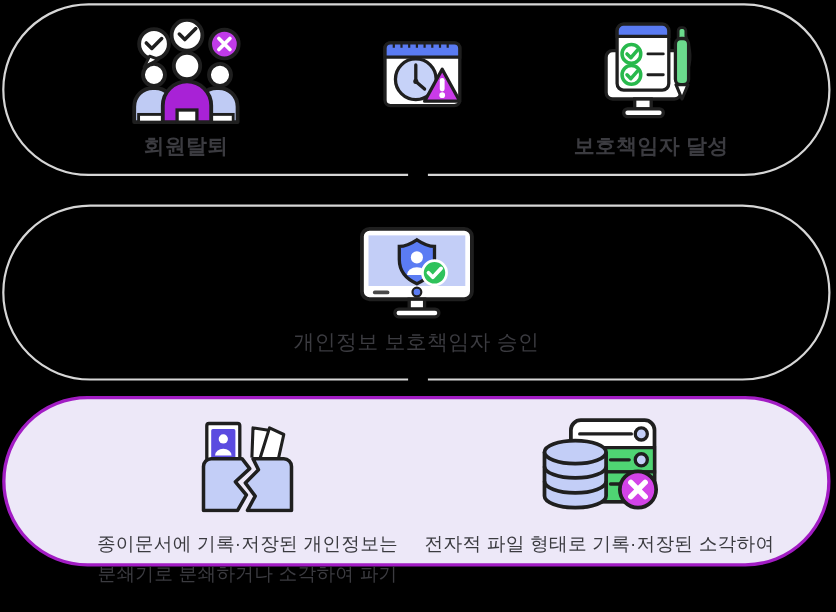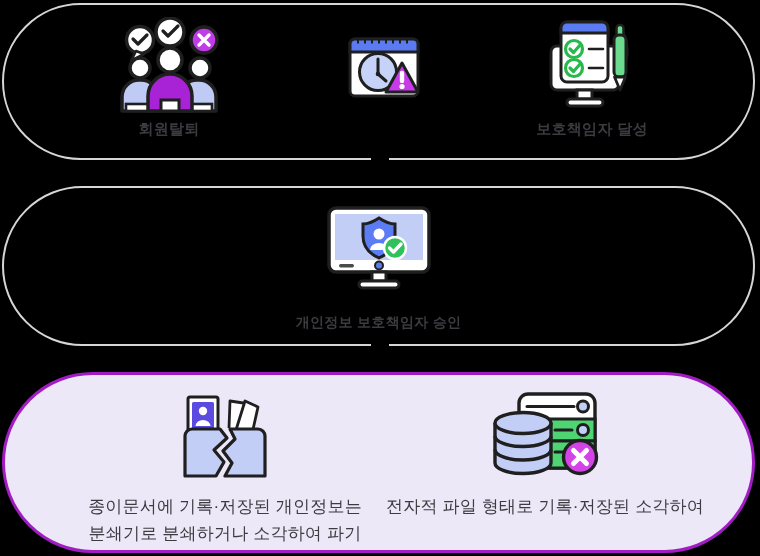--- a/index.html
+++ b/index.html
@@ -14,33 +14,33 @@
   body{
     width:760px;height:556px;position:relative;overflow:hidden;
     background:var(--bg);
     font-family:"Liberation Sans","DejaVu Sans",sans-serif;
   }
   .stage{position:absolute;box-sizing:border-box;}
   .stage-1{left:2px;top:3px;width:753px;height:157px;
     border:2px solid var(--stage-border);border-radius:80px;background:transparent;}
   .stage-2{left:2px;top:186px;width:753px;height:160px;
     border:2px solid var(--stage-border);border-radius:82px;background:transparent;}
-  .stage-3{left:2px;top:372px;width:753px;height:181px;
+  .stage-3{left:2px;top:360px;width:753px;height:155px;
     border:3px solid var(--stage3-border);border-radius:92px;background:var(--stage3-fill);}
   .gap-mask{position:absolute;background:var(--bg);width:18px;height:9px;left:371px;}
   .gap-mask.g1{top:155px;}
   .gap-mask.g2{top:341px;}
   .col{position:absolute;text-align:center;}
   .icon-area{display:flex;align-items:center;justify-content:center;}
   .s1-col{top:10px;width:220px;}
   .s1-col .icon-area{height:100px;}
-  .s1-label{margin-top:5px;font-size:15px;font-weight:600;color:var(--text);letter-spacing:.3px;}
+  .s1-label{margin-top:5px;font-size:19px;font-weight:600;color:var(--text);letter-spacing:.3px;}
   .s2-content{position:absolute;left:0;top:16px;width:100%;text-align:center;}
   .s2-content .icon-area{height:94px;}
-  .s2-label{margin-top:16px;font-size:14px;font-weight:700;color:var(--text);letter-spacing:.3px;}
+  .s2-label{margin-top:0;font-size:19px;font-weight:400;color:var(--text);letter-spacing:.3px;}
   .s3-col{top:14px;}
   .s3-col .icon-area{height:92px;}
   .s3-text{margin-top:12px;font-size:17px;font-weight:500;color:var(--text);line-height:27px;letter-spacing:.2px;}
   .s3-col.left{left:60px;width:320px;}
   .s3-col.right{left:368px;width:344px;}
 </style>
 </head>
 <body>
 
 <div class="stage stage-1">

